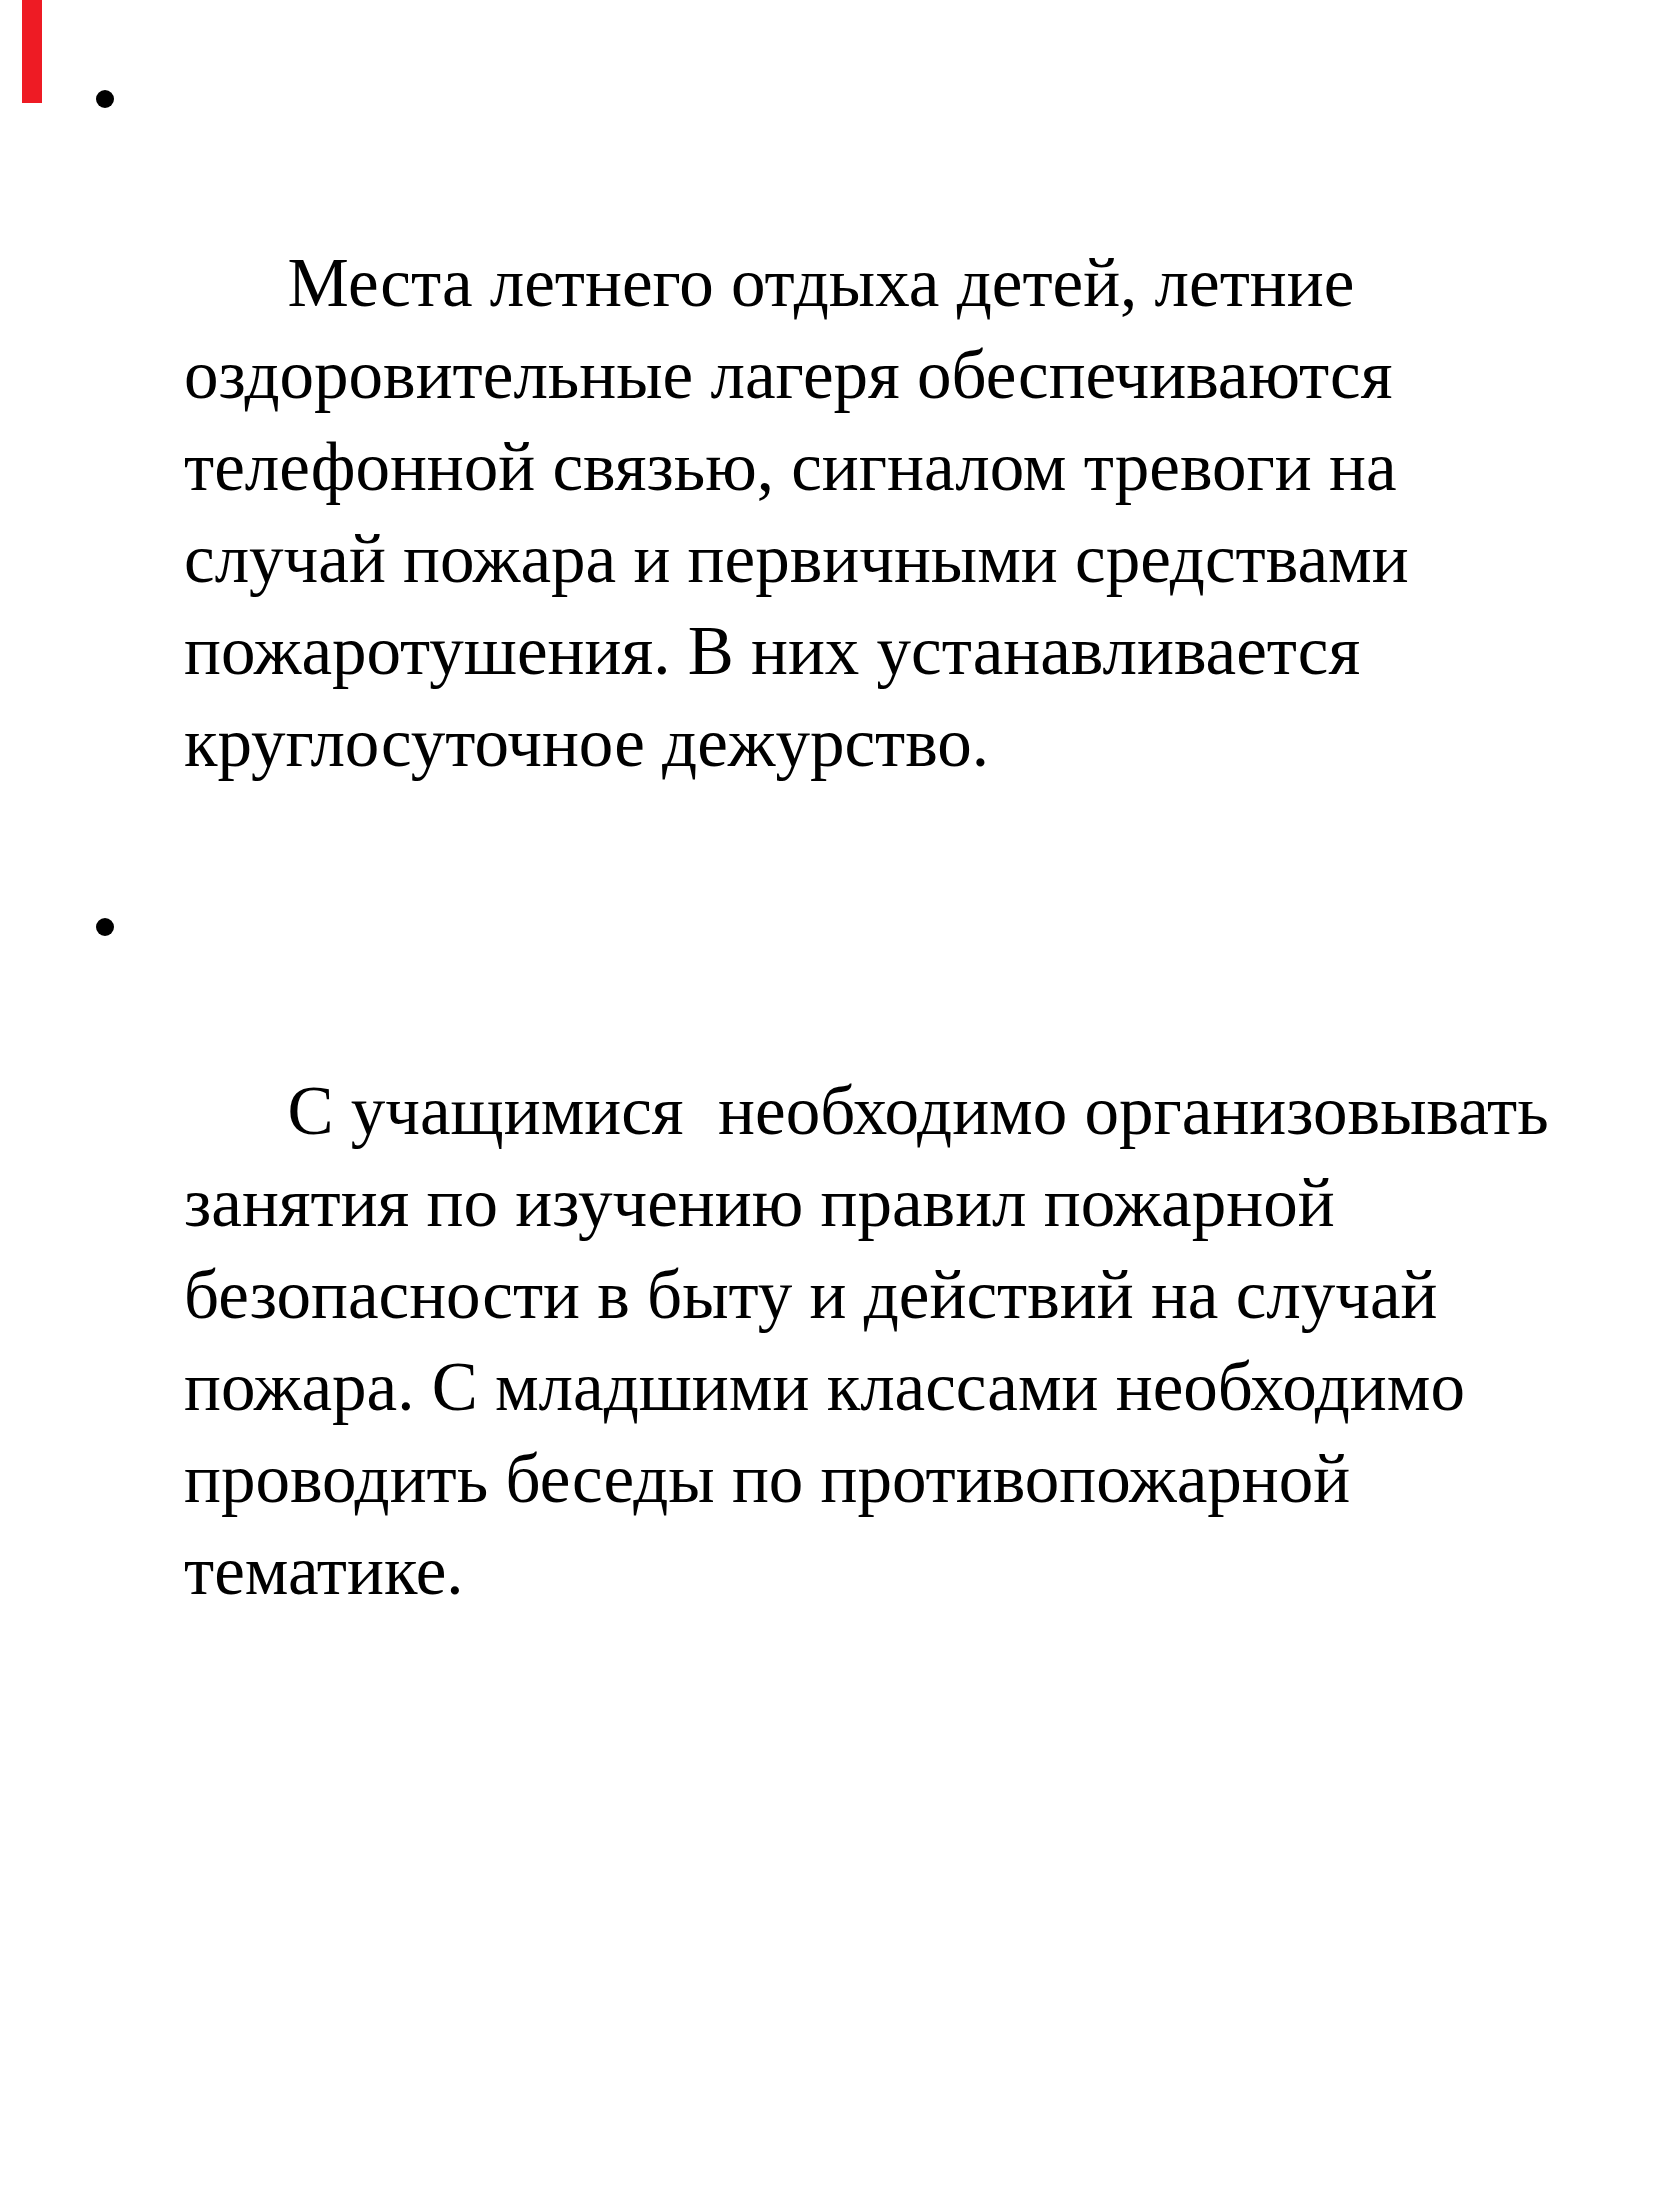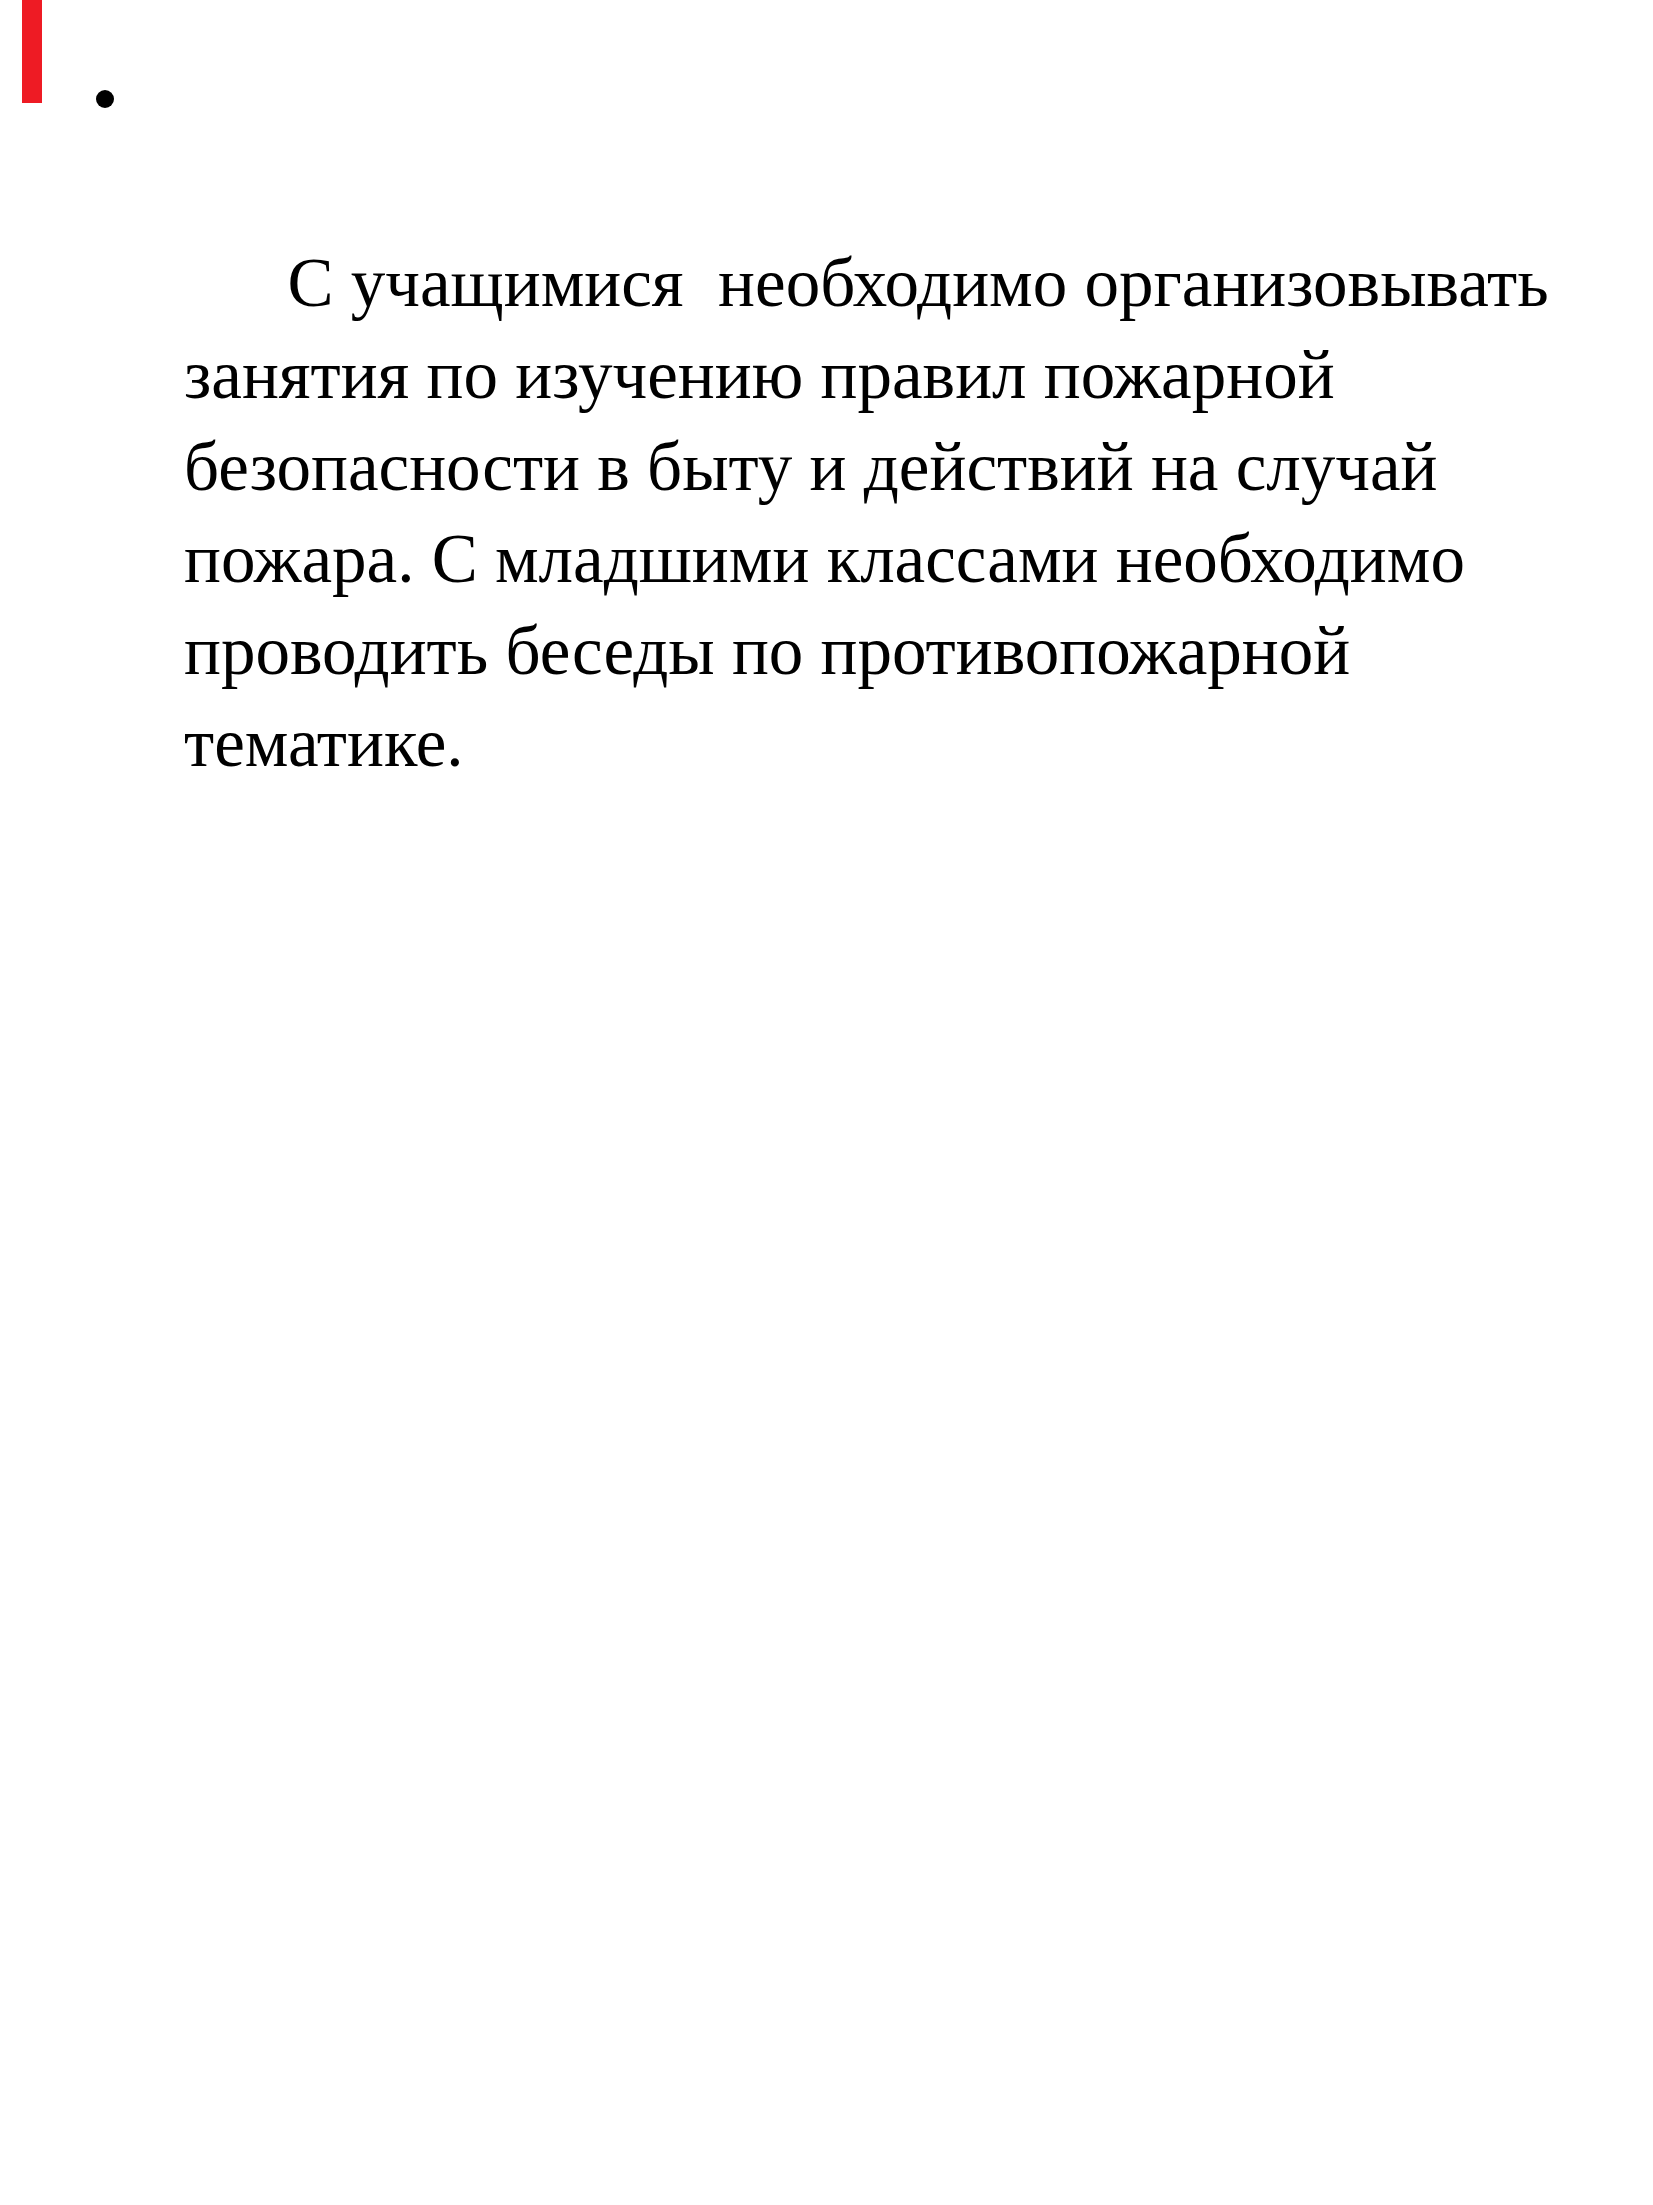--- a/index.html
+++ b/index.html
@@ -53,20 +53,29 @@
   }
 </style>
 </head>
 <body>
 
 <div class="page">
   <div class="red-marker"></div>
   <ul class="bullet-list">
     <li class="bullet-item">
       <span class="bullet-dot"></span>
+      <span>Места летнего отдыха детей, летние
+оздоровительные лагеря обеспечиваются
+телефонной связью, сигналом тревоги на
+случай пожара и первичными средствами
+пожаротушения. В них устанавливается
+круглосуточное дежурство.</span>
+    </li>
+    <li class="bullet-item">
+      <span class="bullet-dot"></span>
       <span>С учащимися  необходимо организовывать
 занятия по изучению правил пожарной
 безопасности в быту и действий на случай
 пожара. С младшими классами необходимо
 проводить беседы по противопожарной
 тематике.</span>
     </li>
 
   </ul>
 </div>

